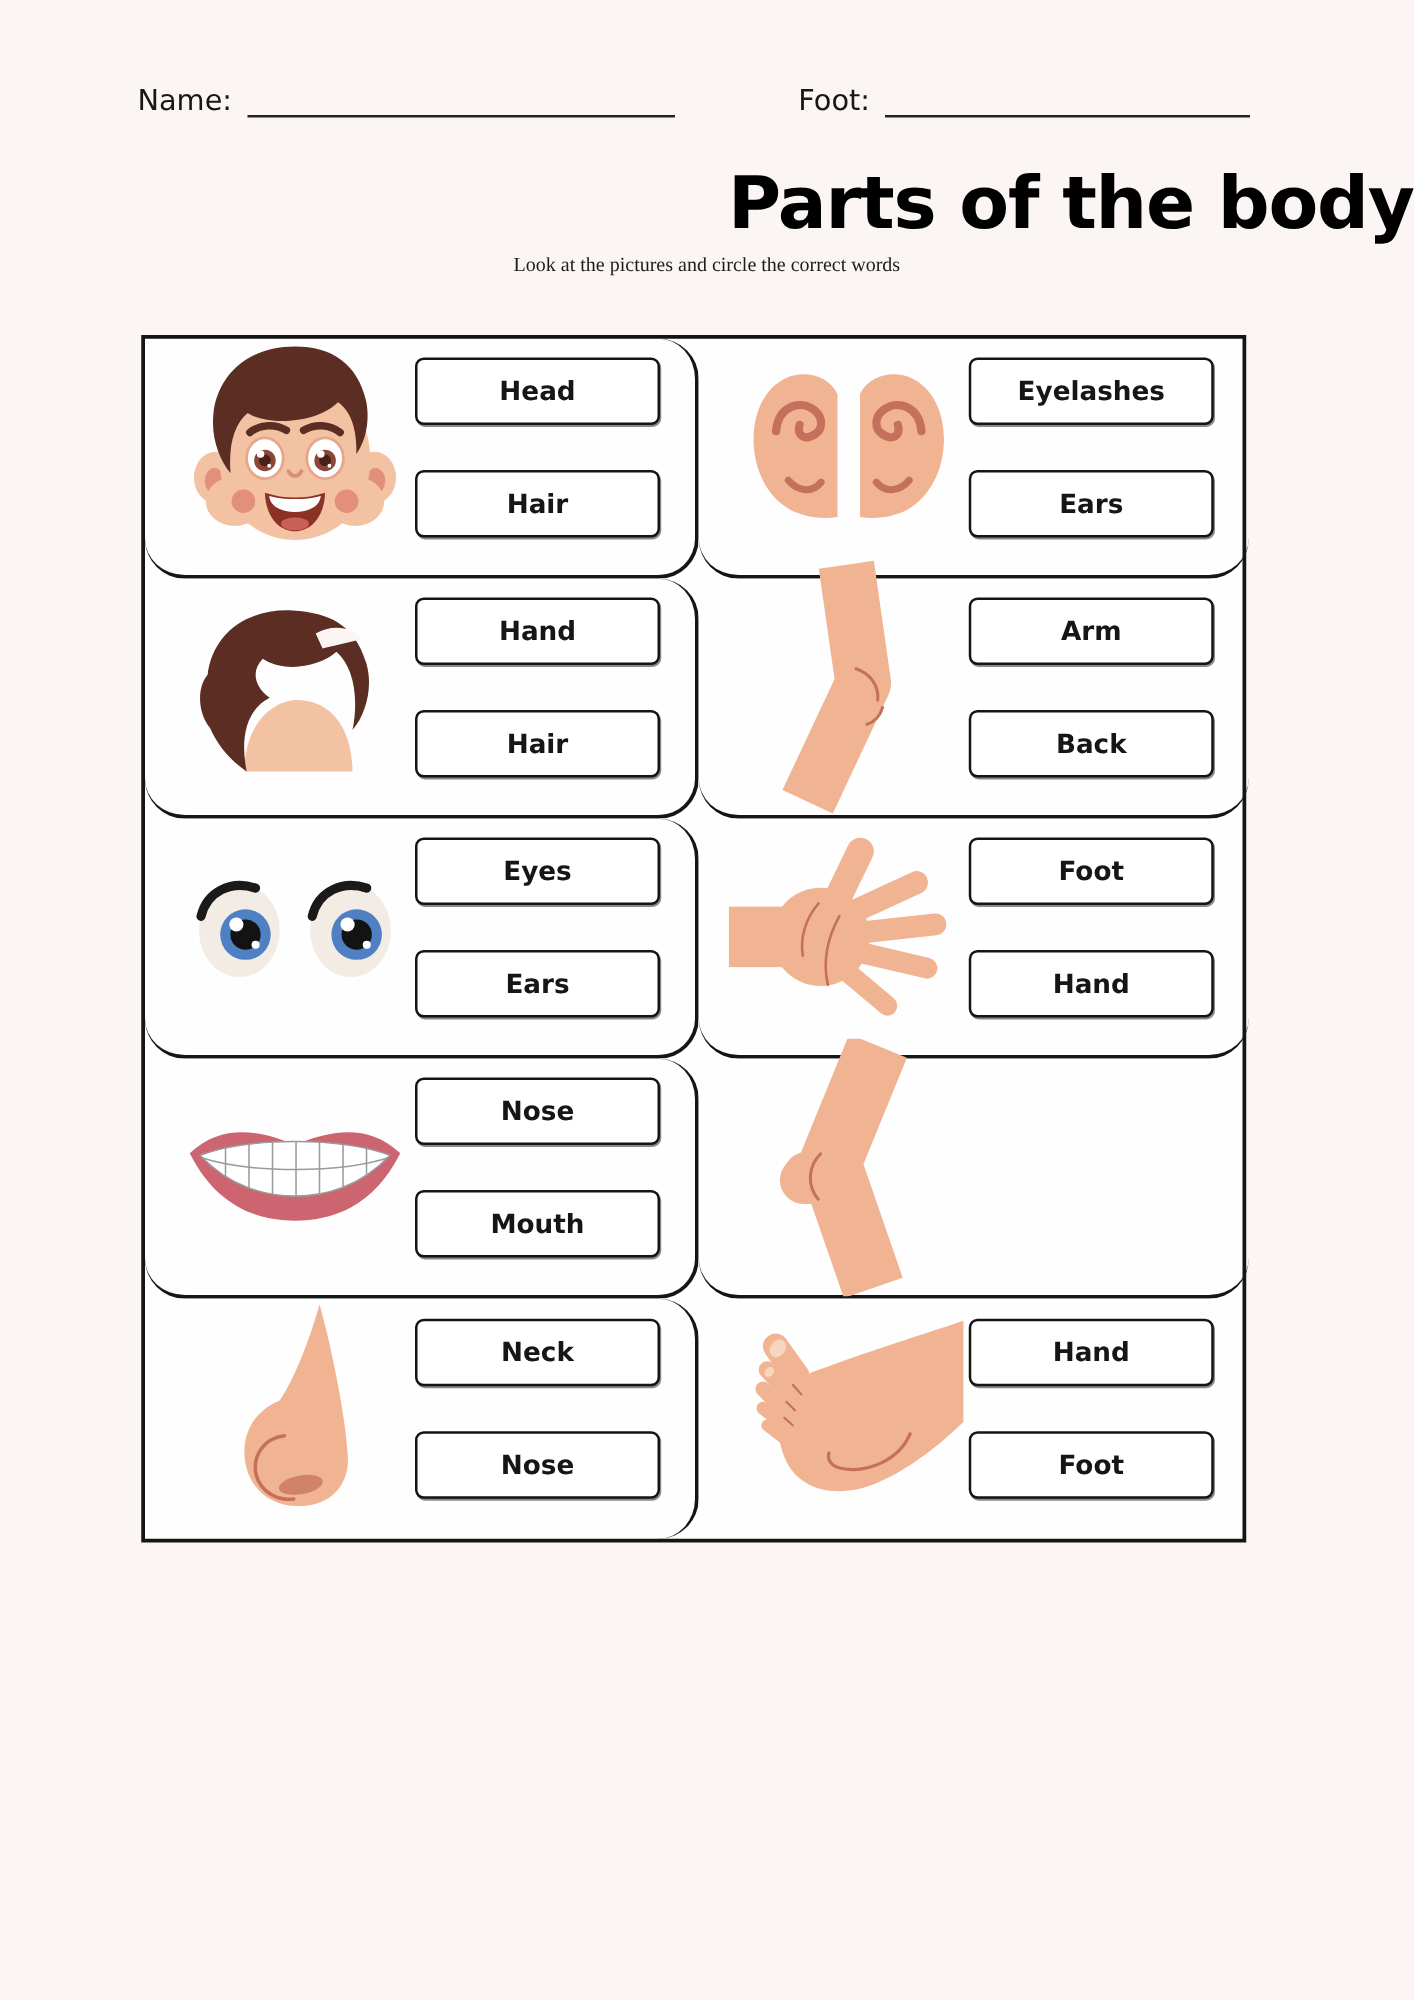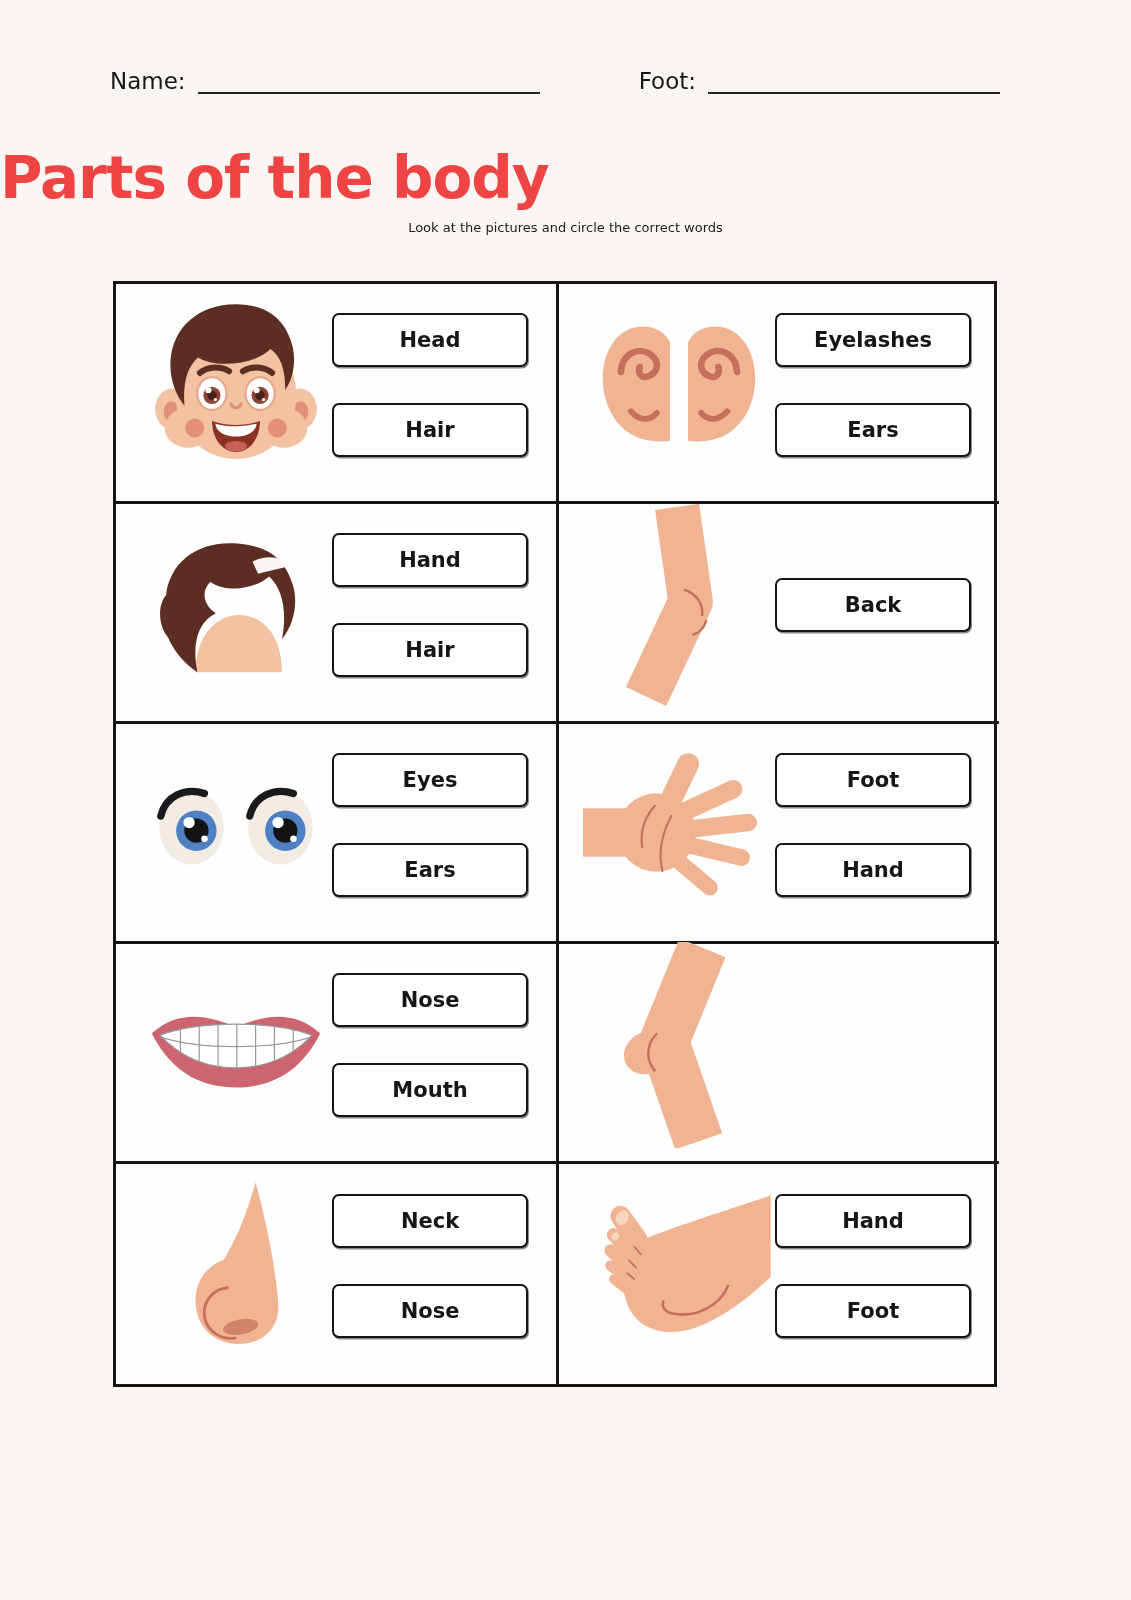--- a/index.html
+++ b/index.html
@@ -14,37 +14,38 @@
   .meta-row {
     display: flex; justify-content: space-between; align-items: flex-end;
     margin: 68px 131px 0 110px;
     gap: 48px;
   }
   .meta { display: flex; align-items: flex-end; font-size: 23px; font-weight: 500; }
   .meta .line { border-bottom: 2px solid #222; margin-left: 12px; height: 26px; }
   .name-line { width: 342px; }
   .date-line { width: 292px; }
   .title {
-    text-align: left; margin-top: 50px;
-    font-size: 58px; font-weight: 800; letter-spacing: -1px; color: #ef4444;
-  }
-  .subtitle { text-align: center; margin-top: 8px; font-size: 13px; font-weight: 500; color: #1d1d1d; }
+    text-align: right; margin-top: 34px;
+    font-size: 58px; font-weight: 800; letter-spacing: -1px; color: #000000;
+  }
+  .subtitle { text-align: center; margin-top: 8px; font-size: 16px; font-weight: 500; color: #1d1d1d; font-family: Liberation Serif, serif; }
   
   .grid {
     margin: 46px 0 0 113px; width: 884px;
     border: 3px solid #151515;
     display: grid; grid-template-columns: 1fr 1fr;
     background: #fefefe;
   }
   .cell {
-    height: 220px;
+    height: 192px;
     border-right: 3px solid #151515;
     border-bottom: 3px solid #151515;
     display: flex; align-items: center; justify-content: space-between;
     padding: 0 28px 16px 24px;
+    border-radius: 32px;
   }
   .cell:nth-child(2n) { border-right: none; }
   .cell:nth-last-child(-n+2) { border-bottom: none; text-align: center; }
   .cell-image {
     width: 192px; height: 212px;
     display: flex; align-items: center; justify-content: center;
   }
   .cell-options { display: flex; flex-direction: column; gap: 36px; }
   .option-box {
     width: 196px; height: 54px;
@@ -164,20 +165,23 @@
   <div class="cell">
     <div class="cell-image">
         <svg width="118" height="208" viewBox="0 0 120 215">
     <polyline points="58,6 72,104 26,202" fill="none" stroke="#f0b493" stroke-width="46" stroke-linejoin="round" stroke-linecap="butt"></polyline>
     <path d="M66,92 C78,96 85,106 84,118" stroke="#c4705c" stroke-width="2.5" fill="none" stroke-linecap="round"></path>
     <path d="M88,124 C86,131 81,136 75,138" stroke="#c4705c" stroke-width="2.5" fill="none" stroke-linecap="round"></path>
   </svg>
       </div>
     <div class="cell-options">
       <div class="option-box">
+          <span class="option-label">Arm</span>
+        </div>
+      <div class="option-box">
           <span class="option-label">Back</span>
         </div>
     </div>
   </div>
 
   <div class="cell">
     <div class="cell-image">
         <svg width="186" height="92" viewBox="0 0 230 110">
     <g>
       <ellipse cx="60" cy="58" rx="40" ry="46" fill="#f3ece5"></ellipse>

